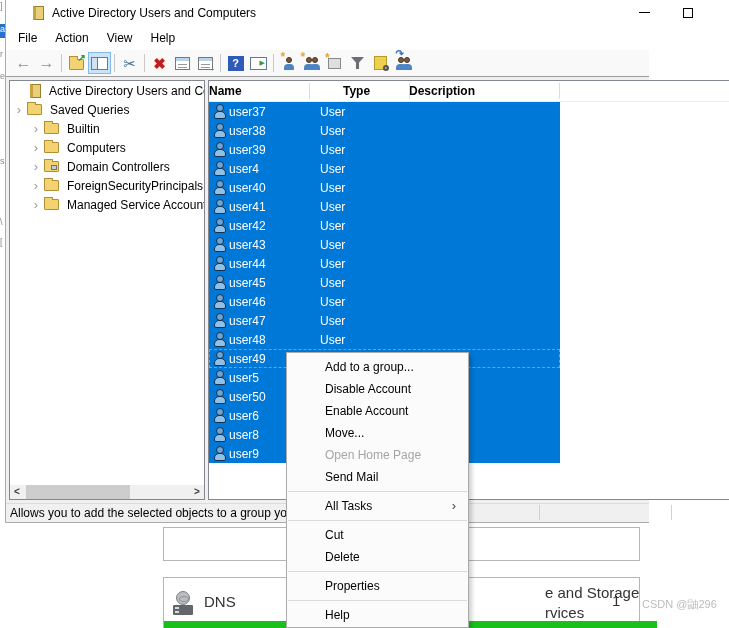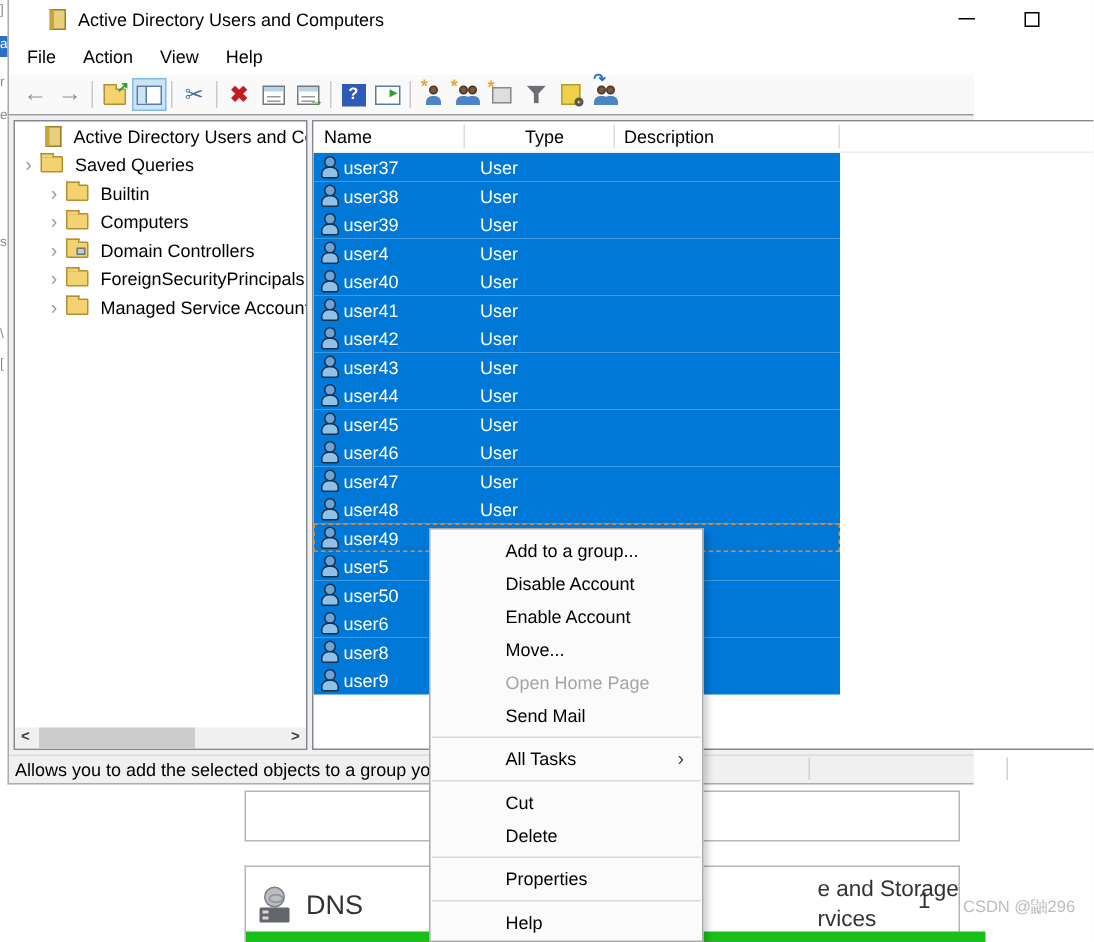--- a/index.html
+++ b/index.html
@@ -73,21 +73,21 @@
   .ic-dc::after{content:"";position:absolute;right:1px;bottom:1px;width:6px;height:5px;background:#c7cbd1;border:1px solid #6f7377;box-sizing:border-box;}
   .tree-label{margin-left:5px;padding:1px 3px;}
   .tree-label.sel{background:#d4d4d4;}
   .hscroll{position:absolute;left:0;right:0;bottom:0;height:14px;background:#f0f0f0;display:flex;align-items:center;}
   .hs-arrow{width:14px;text-align:center;font-size:10px;font-weight:bold;color:#404040;flex:none;line-height:14px;}
   .hs-thumb{position:absolute;left:16px;top:0;width:104px;height:14px;background:#cdcdcd;}
 
   
   .pane-list{position:absolute;left:202px;top:80px;width:522px;height:420px;border:1px solid #828790;border-right:none;background:#fff;box-sizing:border-box;overflow:hidden;}
   .lv-header{position:relative;height:20px;background:#fff;border-bottom:1px solid #ededed;}
-  .lv-h-cell{position:absolute;top:0;height:20px;line-height:20px;padding-left:7px;box-sizing:border-box;white-space:nowrap;}
+  .lv-h-cell{position:absolute;top:0;height:20px;line-height:20px;box-sizing:border-box;white-space:nowrap;font-weight:bold;}
   .lv-h-sep{position:absolute;top:2px;width:1px;height:16px;background:#dcdcdc;}
   .lv-rows{position:absolute;left:0;top:21px;right:0;}
   .lv-row{position:relative;height:19px;width:351px;background:#0078d7;color:#fff;display:flex;align-items:center;}
   .lv-row.focus{outline:1px dashed #d8893a;outline-offset:-1px;}
   .user-icon{margin-left:5px;position:relative;width:12px;height:15px;flex:none;}
   .user-icon::before{content:"";position:absolute;left:2px;top:0;width:8px;height:8px;border-radius:50%;background:#6fa3d2;border:1px solid #16314d;box-sizing:border-box;}
   .user-icon::after{content:"";position:absolute;left:0;bottom:0;width:12px;height:8px;border-radius:5px 5px 2px 2px;background:#8fc0e8;border:1px solid #16314d;box-sizing:border-box;}
   .cell-name{margin-left:3px;width:82px;white-space:nowrap;overflow:hidden;}
   .cell-type{position:absolute;left:111px;white-space:nowrap;}
   .cell-desc{position:absolute;left:207px;white-space:nowrap;}
@@ -98,31 +98,31 @@
   .sb-sep{position:absolute;top:505px;width:1px;height:15px;background:#d0d0d0;}
 
   
   .bg-box1{position:absolute;left:163px;top:527px;width:477px;height:34px;border:1px solid #b6b6b6;background:#fff;box-sizing:border-box;}
   .bg-box2{position:absolute;left:163px;top:577px;width:477px;height:51px;border:1px solid #b6b6b6;border-bottom:none;background:#fff;box-sizing:border-box;}
   .dns-icon{position:absolute;left:9px;top:13px;width:22px;height:24px;}
   .dns-globe{position:absolute;left:3px;top:0;width:14px;height:14px;border-radius:50%;background:#b9bcc0;border:1px solid #7d8084;box-sizing:border-box;}
   .dns-globe::before{content:"";position:absolute;left:2px;top:4px;width:8px;height:4px;border:1px solid #8d9094;border-radius:50%;}
   .dns-server{position:absolute;left:0;bottom:0;width:20px;height:10px;background:#63666a;border-radius:1px;}
   .dns-server::before{content:"";position:absolute;left:2px;top:2px;width:4px;height:2px;background:#d9d9d9;box-shadow:0 4px 0 #d9d9d9;}
-  .dns-label{position:absolute;left:40px;top:15px;font-size:18px;color:#333;}
+  .dns-label{position:absolute;left:40px;top:15px;font-size:15px;color:#333;}
   .fs1{position:absolute;left:381px;top:6px;font-size:15px;color:#333;white-space:nowrap;}
   .fs2{position:absolute;left:381px;top:26px;font-size:15px;color:#333;white-space:nowrap;}
   .fs-count{position:absolute;left:448px;top:14px;font-size:15px;color:#333;}
   .green-bar{position:absolute;left:164px;top:621px;width:493px;height:7px;background:#1ac01a;}
   .watermark{position:absolute;left:642px;top:597px;font-size:11px;color:#bcbcbc;white-space:nowrap;}
 
   
   .ctx{position:absolute;left:286px;top:352px;width:183px;height:276px;background:#fbfbfb;border:1px solid #aaa;
        box-shadow:3px 3px 4px rgba(0,0,0,0.18);box-sizing:border-box;padding-top:3px;z-index:50;}
-  .menu-item{height:22px;line-height:22px;padding-left:50px;position:relative;white-space:nowrap;}
+  .menu-item{height:22px;line-height:22px;padding-left:38px;position:relative;white-space:nowrap;}
   .menu-item.disabled{color:#a5a5a5;}
   .mi-arrow{position:absolute;right:12px;top:0;font-size:13px;color:#454545;}
   .menu-sep{height:1px;background:#dadada;margin:3px 1px;}
 </style>
 </head>
 <body>
 
 <div class="screen">
 
   <div id="edge-frags">

